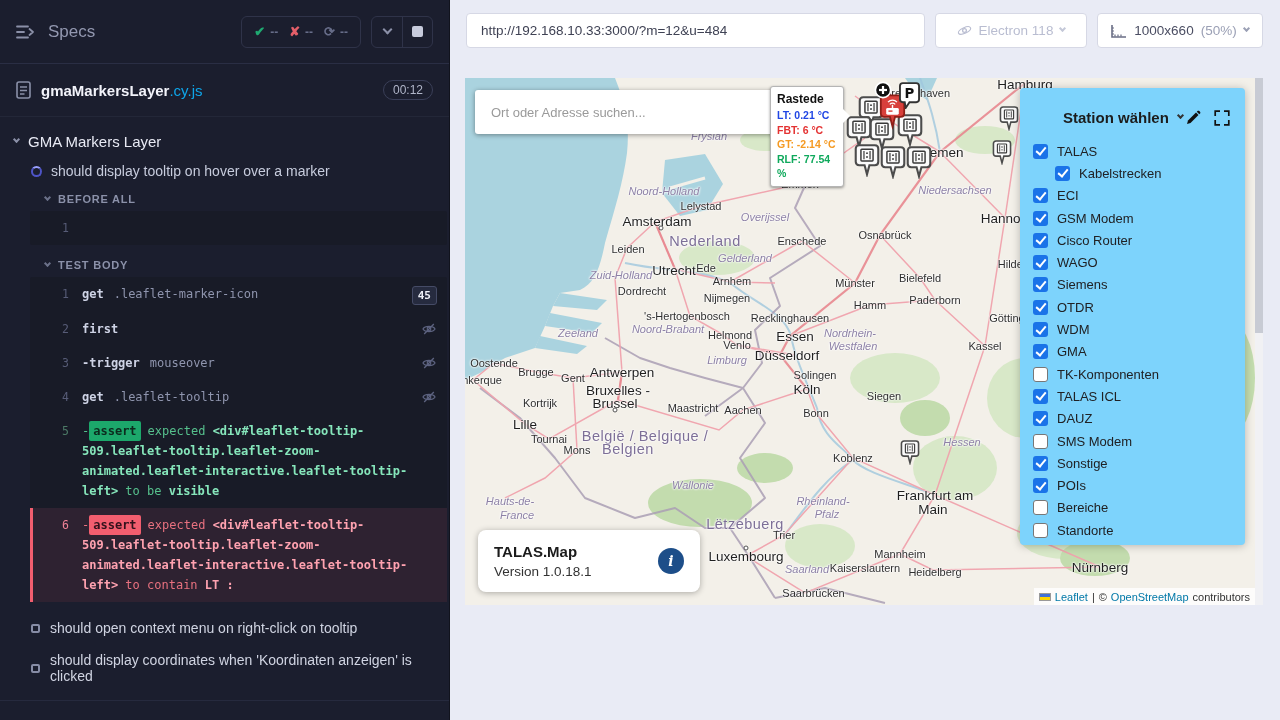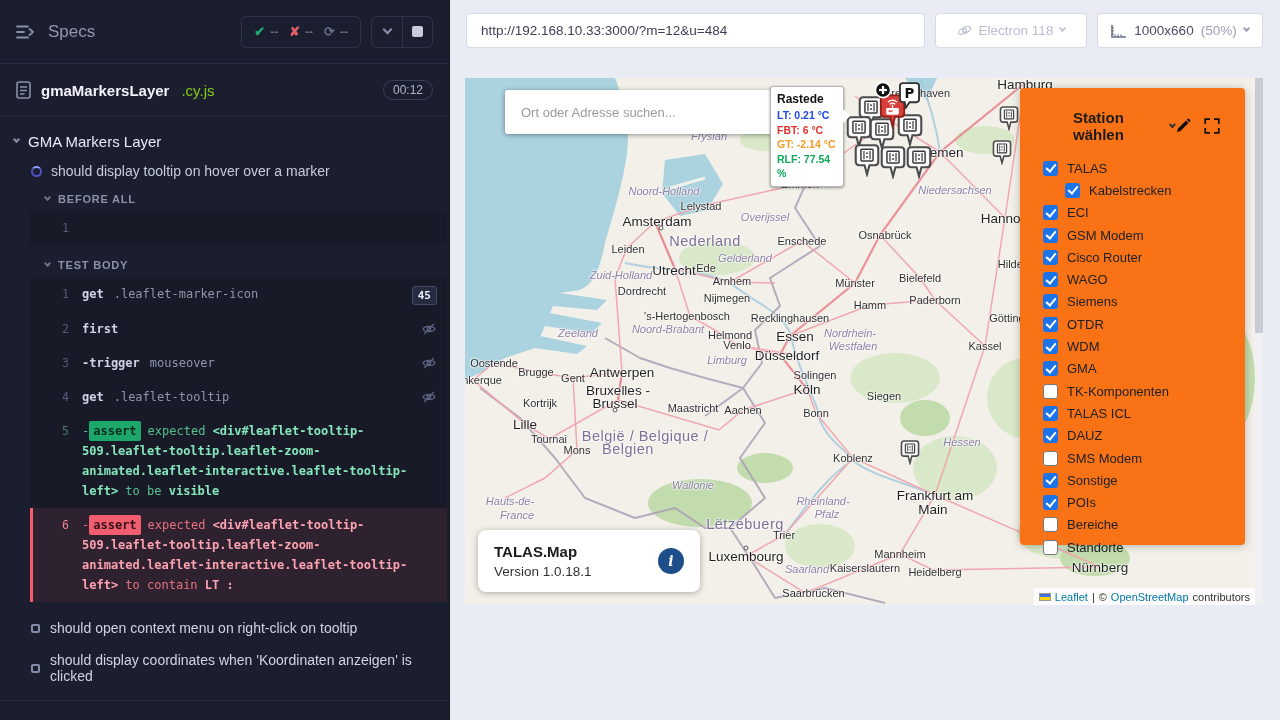--- a/index.html
+++ b/index.html
@@ -21,21 +21,21 @@
   .ctrl-cell { width:30px; display:flex; align-items:center; justify-content:center; }
   .ctrl-cell + .ctrl-cell { border-left:1px solid #2f3349; }
   .stop-square { width:11px; height:11px; background:#c7cbdc; border-radius:2px; }
   .chev { width:7px; height:7px; border-right:2px solid #8b90a8; border-bottom:2px solid #8b90a8;
     transform:rotate(45deg); display:inline-block; margin-top:-4px; }
   .chev.sm { width:5px; height:5px; }
 
   .spec-row { height:53px; display:flex; align-items:center; padding:0 16px;
     border-bottom:1px solid #232738; }
   .spec-name { margin-left:10px; font-size:15px; font-weight:bold; color:#f2f3fa; }
-  .spec-ext { font-weight:normal; color:#84cc16;margin-left:12px; }
+  .spec-ext { font-weight:normal; color:#0ea5e9; }
   .duration-badge { margin-left:auto; border:1px solid #3a3f58; border-radius:10px;
     color:#b1b6c9; font-size:12px; padding:2px 9px; }
 
   .suite-row { display:flex; align-items:center; gap:9px; padding:16px 0 0 14px; }
   .suite-title { color:#e8eaf4; font-size:15px; }
   .test-row { display:flex; align-items:center; gap:9px; margin:13px 0 0 31px; }
   .test-title { color:#c7ccdd; font-size:14px; }
   .spinner { width:11px; height:11px; border-radius:50%; border:2px solid #4e54c7;
     border-top-color:#9aa0ff; flex:0 0 auto; }
   .hook-row { display:flex; align-items:center; gap:8px; margin:14px 0 6px 45px;
@@ -86,35 +86,35 @@
     text-shadow:0 0 2px #fff,0 0 2px #fff,0 0 3px #fff; pointer-events:none; }
   .lbl.c  { font-size:11px; color:#2f2f2f; }
   .lbl.C  { font-size:13.5px; color:#1f1f1f; }
   .lbl.r  { font-size:11px; font-style:italic; color:#8d81a6; }
   .lbl.n  { font-size:14.5px; color:#7d6f97; letter-spacing:.5px; }
   .lbl.d  { width:5px; height:5px; border:1.4px solid #555; border-radius:50%;
     background:#fff; }
   .marker { position:absolute; }
 
   .search-box { position:absolute; left:10px; top:12px; width:310px; height:44px; background:#fff;
-    border-radius:3px; box-shadow:0 1px 5px rgba(0,0,0,.4); display:flex; align-items:center;margin-left:30px; }
+    border-radius:3px; box-shadow:0 1px 5px rgba(0,0,0,.4); display:flex; align-items:center; }
   .search-input { border:none; outline:none; width:100%; padding:0 16px; font-size:13px;
     color:#333; background:transparent; font-family:"Liberation Sans",sans-serif;}
   .search-input::placeholder { color:#9a9a9a; }
 
   .map-tooltip { position:absolute; left:305px; top:8px; width:74px; background:#fff;
     border:1px solid #b5b5b5; border-radius:3px; box-shadow:0 1px 3px rgba(0,0,0,.4);
     padding:5px 6px; z-index:5; }
   .map-tooltip::after { content:""; position:absolute; right:-7px; top:22px; border:7px solid transparent;
     border-right:none; border-left:7px solid #fff; }
   .tt-title { font-size:12px; font-weight:bold; color:#111; margin-bottom:2px; }
   .tt-row { font-size:10.5px; font-weight:bold; line-height:14.5px; }
 
-  .panel { position:absolute; left:555px; top:10px; width:225px; height:457px; background:#f97316;
-    border-radius:4px; box-shadow:0 1px 8px rgba(0,0,0,.25); z-index:6; padding:0 23px; }
+  .panel { position:absolute; left:555px; top:10px; width:225px; height:457px; background:#7dd3fc;
+    border-radius:4px; box-shadow:0 1px 8px rgba(0,0,0,.25); z-index:6; padding:0 13px; }
   .panel-header { display:flex; align-items:center; padding:21px 2px 14px; }
   .panel-title-wrap { display:flex; align-items:center; gap:9px; margin:0 auto 0 28px; }
   .panel-title { font-size:15px; font-weight:600; color:#1c1c1c; }
   .panel-icons { display:flex; align-items:center; gap:13px; }
   .st-row { display:flex; align-items:center; height:22.3px; }
   .st-row.ind { margin-left:22px; }
   .cbx { width:15px; height:15px; border-radius:3px; flex:0 0 auto; position:relative; }
   .cbx.on { background:#1a73e8; }
   .cbx.on::after { content:""; position:absolute; left:4.5px; top:1.5px; width:4px; height:8px;
     border-right:2px solid #fff; border-bottom:2px solid #fff; transform:rotate(40deg); }

